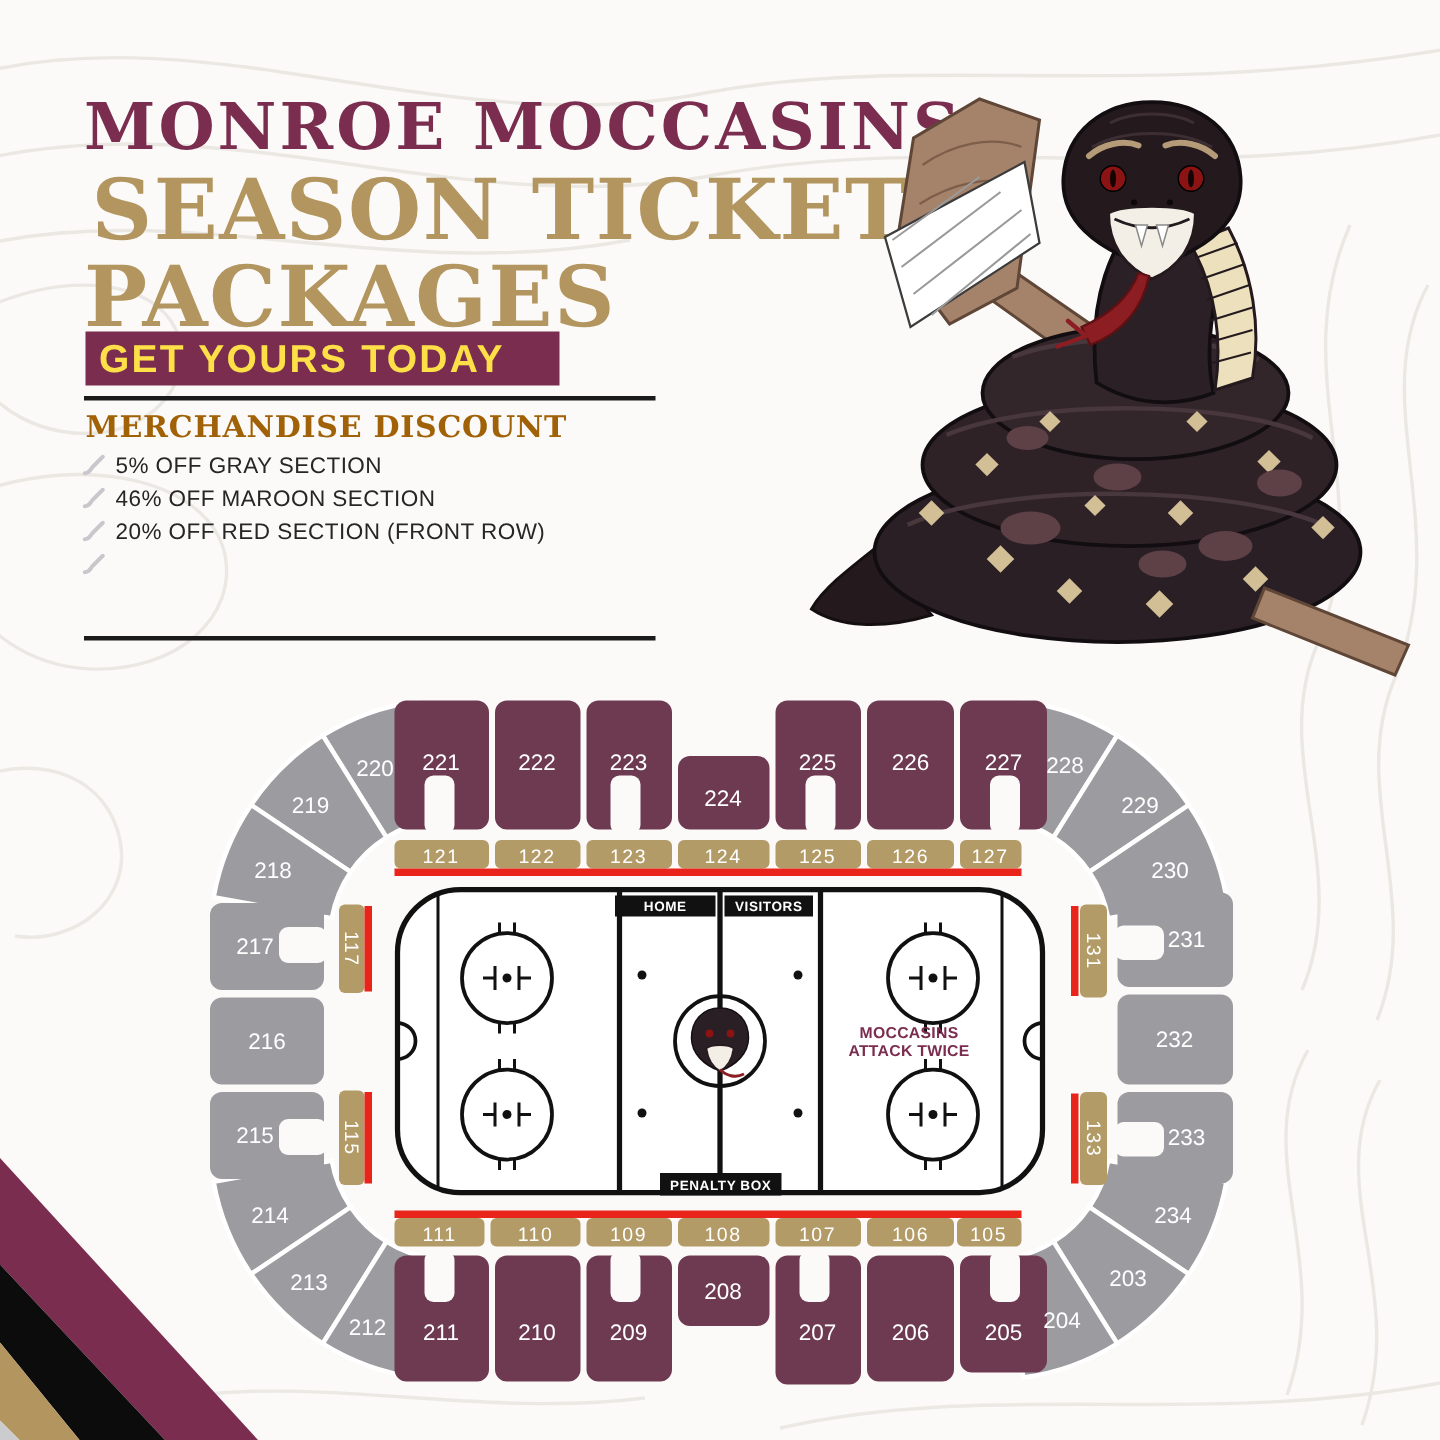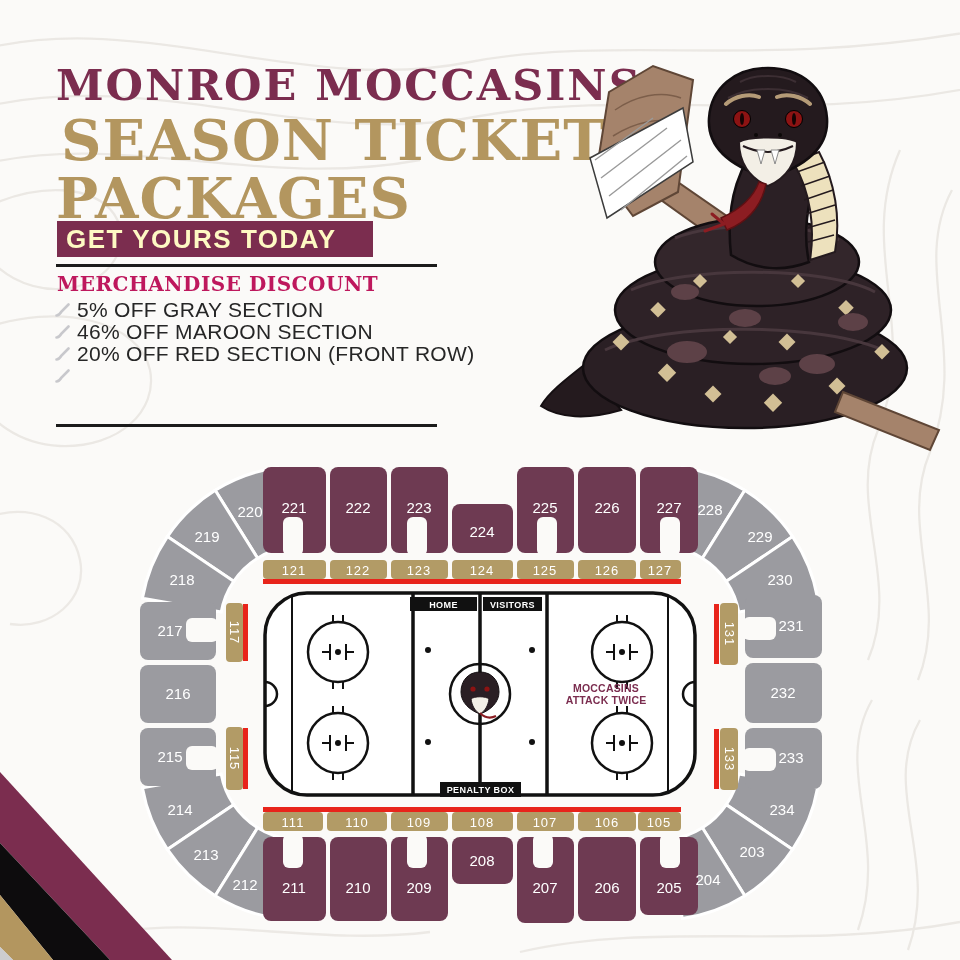--- a/index.html
+++ b/index.html
@@ -18,37 +18,37 @@
   }
   .big-title{
     font-family:"DejaVu Serif","Liberation Serif",serif;
     font-weight:bold;font-size:56px;letter-spacing:1px;
     color:#b3965f;white-space:nowrap;line-height:1;
   }
   .title1{left:61px;top:112px;}
   .title2{left:56px;top:170px;}
   .banner{
     left:57px;top:221px;width:316px;height:36px;
-    background:#7b2d4f;color:#fef9c3;
+    background:#7b2d4f;color:#fde047;
     font-weight:bold;font-size:26px;letter-spacing:1.5px;
     display:flex;align-items:center;padding-left:9px;box-sizing:border-box;
     white-space:nowrap;
   }
   .rule{left:56px;width:381px;height:3px;background:#1b1b1b;}
   .rule1{top:264px;}
   .rule2{top:424px;}
   .discount-heading{
     left:57px;top:272px;
     font-family:"DejaVu Serif","Liberation Serif",serif;
-    font-weight:bold;font-size:20px;letter-spacing:.5px;color:#be185d;
+    font-weight:bold;font-size:20px;letter-spacing:.5px;color:#a16207;
   }
   .discount-list{left:54px;top:299px;list-style:none;margin:0;padding:0;}
   .discount-list li{
     display:flex;align-items:center;height:22px;
-    font-size:21px;letter-spacing:.3px;color:#262626;white-space:nowrap;
+    font-size:15px;letter-spacing:.3px;color:#262626;white-space:nowrap;
   }
   .check{width:17px;height:15px;margin-right:6px;flex:0 0 auto;}
   
   text{font-family:"Liberation Sans",sans-serif;}
   .seclab{fill:#ffffff;font-size:15px;text-anchor:middle;}
   .seclab-sm{fill:#ffffff;font-size:13px;text-anchor:middle;letter-spacing:1px;}
   .rinklab{fill:#ffffff;font-size:9px;font-weight:bold;text-anchor:middle;letter-spacing:.4px;}
   .slogan{fill:#7b2d4f;font-size:10.5px;font-weight:bold;text-anchor:middle;letter-spacing:.2px;}
 </style>
 </head>

